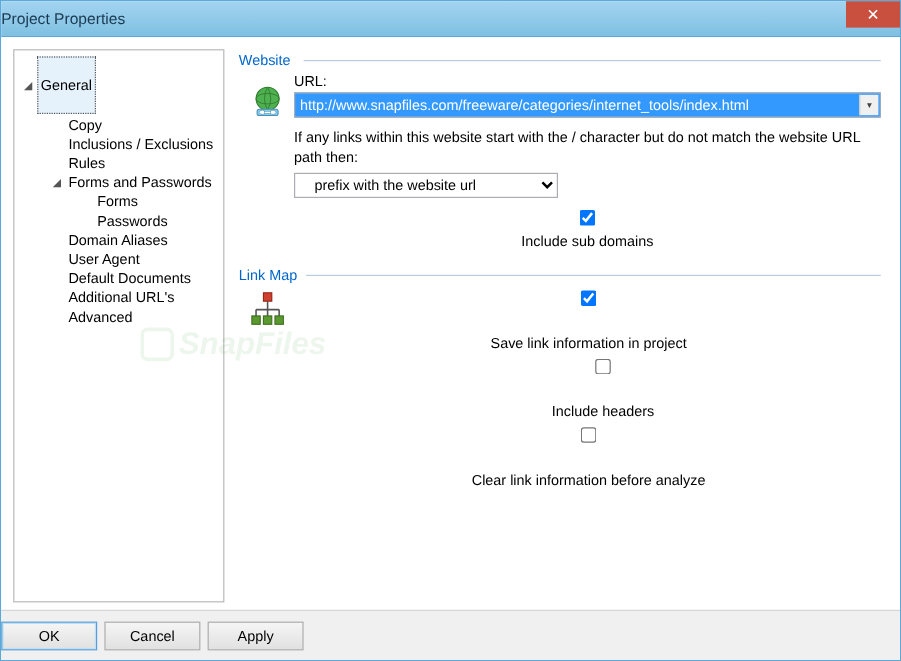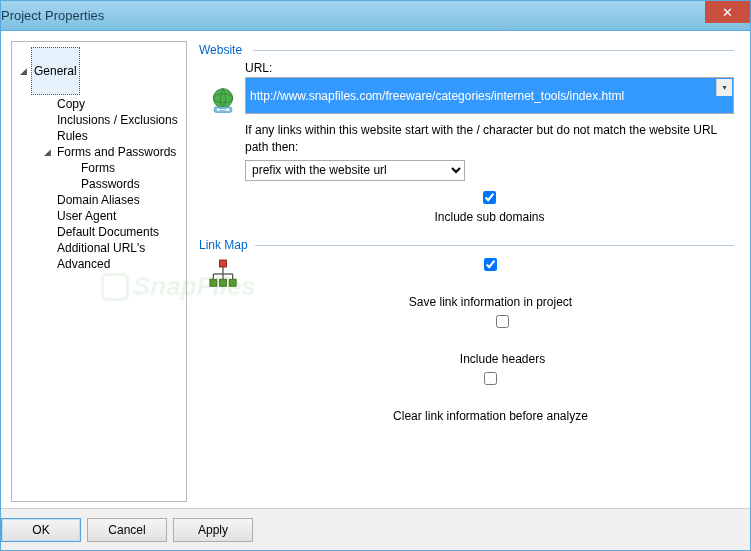--- a/index.html
+++ b/index.html
@@ -49,21 +49,21 @@
 .content {
   flex: 1;
   display: flex;
   padding: 10px 10px 6px 10px;
   gap: 6px;
   background: #fff;
   position: relative;
 }
 .watermark {
   position: absolute;
-  left: 100px;
+  left: 116px;
   top: 240px;
   font-size: 26px;
   font-weight: bold;
   color: rgba(100,180,100,0.12);
   font-style: italic;
   pointer-events: none;
   display: flex;
   align-items: center;
   gap: 4px;
 }
@@ -141,21 +141,21 @@
 .globe-icon {
   width: 28px;
   height: 28px;
   flex-shrink: 0;
   margin-top: 2px;
 }
 .url-group { flex: 1; }
 .url-label { margin-bottom: 2px; display: block; }
 .url-input {
   width: 100%;
-  height: 37px;
+  height: 21px;
   border: 1px solid #abadb3;
   background: #3399ff;
   color: #fff;
   padding: 2px 35px 2px 4px;
   font-family: inherit;
   font-size: 12px;
 }
 .url-wrap { position: relative; }
 .url-arrow {
   position: absolute;
@@ -175,21 +175,21 @@
   margin: 8px 0 4px 36px;
   line-height: 1.4;
 }
 .select-box {
   margin-left: 36px;
   width: 220px;
   height: 21px;
   border: 1px solid #abadb3;
   font-family: inherit;
   font-size: 12px;
-  padding: 1px 2px;
+  padding: 1px 12px;
   background: #fff;
 }
 .checkbox-row {
   display: flex;
   align-items: center;
   gap: 6px;
   margin-top: 10px;
   margin-left: 36px;
   flex-direction: column;
 }

